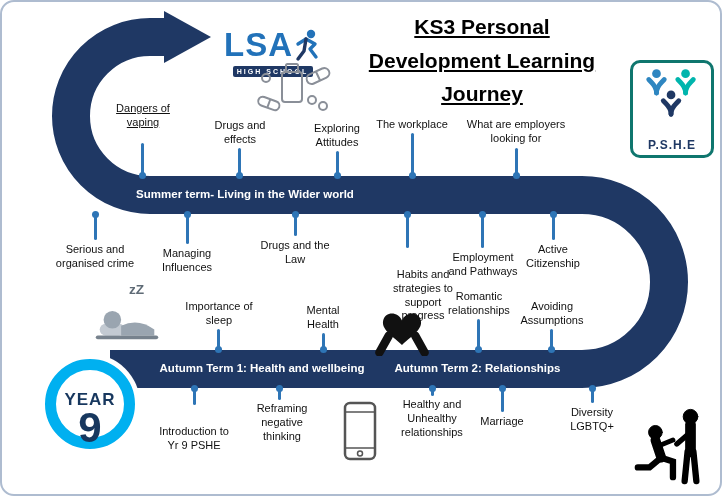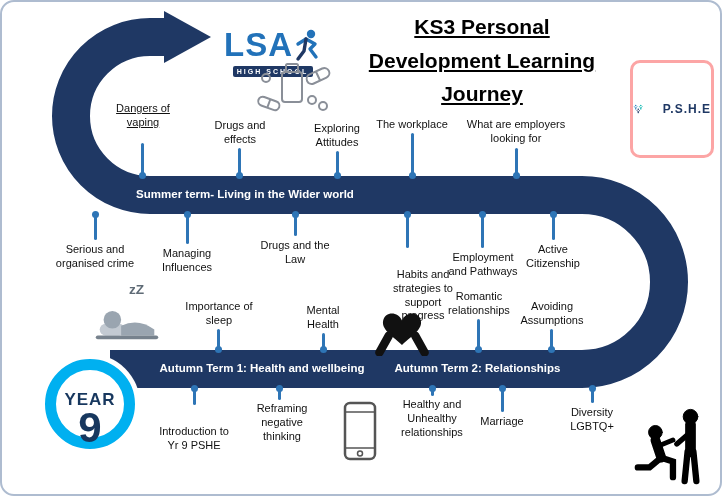--- a/index.html
+++ b/index.html
@@ -14,21 +14,21 @@
          font-weight:bold;font-size:21px;color:#000;line-height:1.6;}
   .title-line{text-decoration:underline;}
 
   .lsa-logo{position:absolute;left:222px;top:9px;z-index:2;display:flex;flex-direction:column;align-items:center;margin-top:17px;}
   .lsa-top{display:flex;align-items:flex-start;gap:2px;}
   .lsa-text{font-size:33px;font-weight:bold;color:#2272b9;letter-spacing:1px;line-height:1;}
   .lsa-banner{background:#1f3864;color:#fff;font-size:7px;font-weight:bold;letter-spacing:2px;
               text-align:center;padding:2px 0;width:80px;border-radius:2px;margin-top:2px;}
 
   .pshe-logo{position:absolute;left:628px;top:58px;width:84px;height:98px;box-sizing:border-box;
-             border:3px solid #fca5a5;border-radius:10px;z-index:2;display:flex;
+             border:3px solid #0f766e;border-radius:10px;z-index:2;display:flex;flex-direction:column;
              align-items:center;justify-content:center;gap:19px;background:#fff;}
   .pshe-label{font-size:12px;font-weight:bold;color:#1f3864;letter-spacing:1px;}
 
   .band-label{position:absolute;color:#fff;font-weight:bold;font-size:11.5px;text-align:center;
               white-space:nowrap;z-index:3;}
 
   .topic-label{position:absolute;font-size:11px;line-height:1.25;text-align:center;color:#111;z-index:2;}
   .tick{position:absolute;width:3px;background:#2e75b6;z-index:2;border-radius:2px;}
   .tick::after{content:"";position:absolute;left:-2px;width:7px;height:7px;border-radius:50%;background:#2e75b6;}
   .dot-bottom::after{bottom:-3px;}

